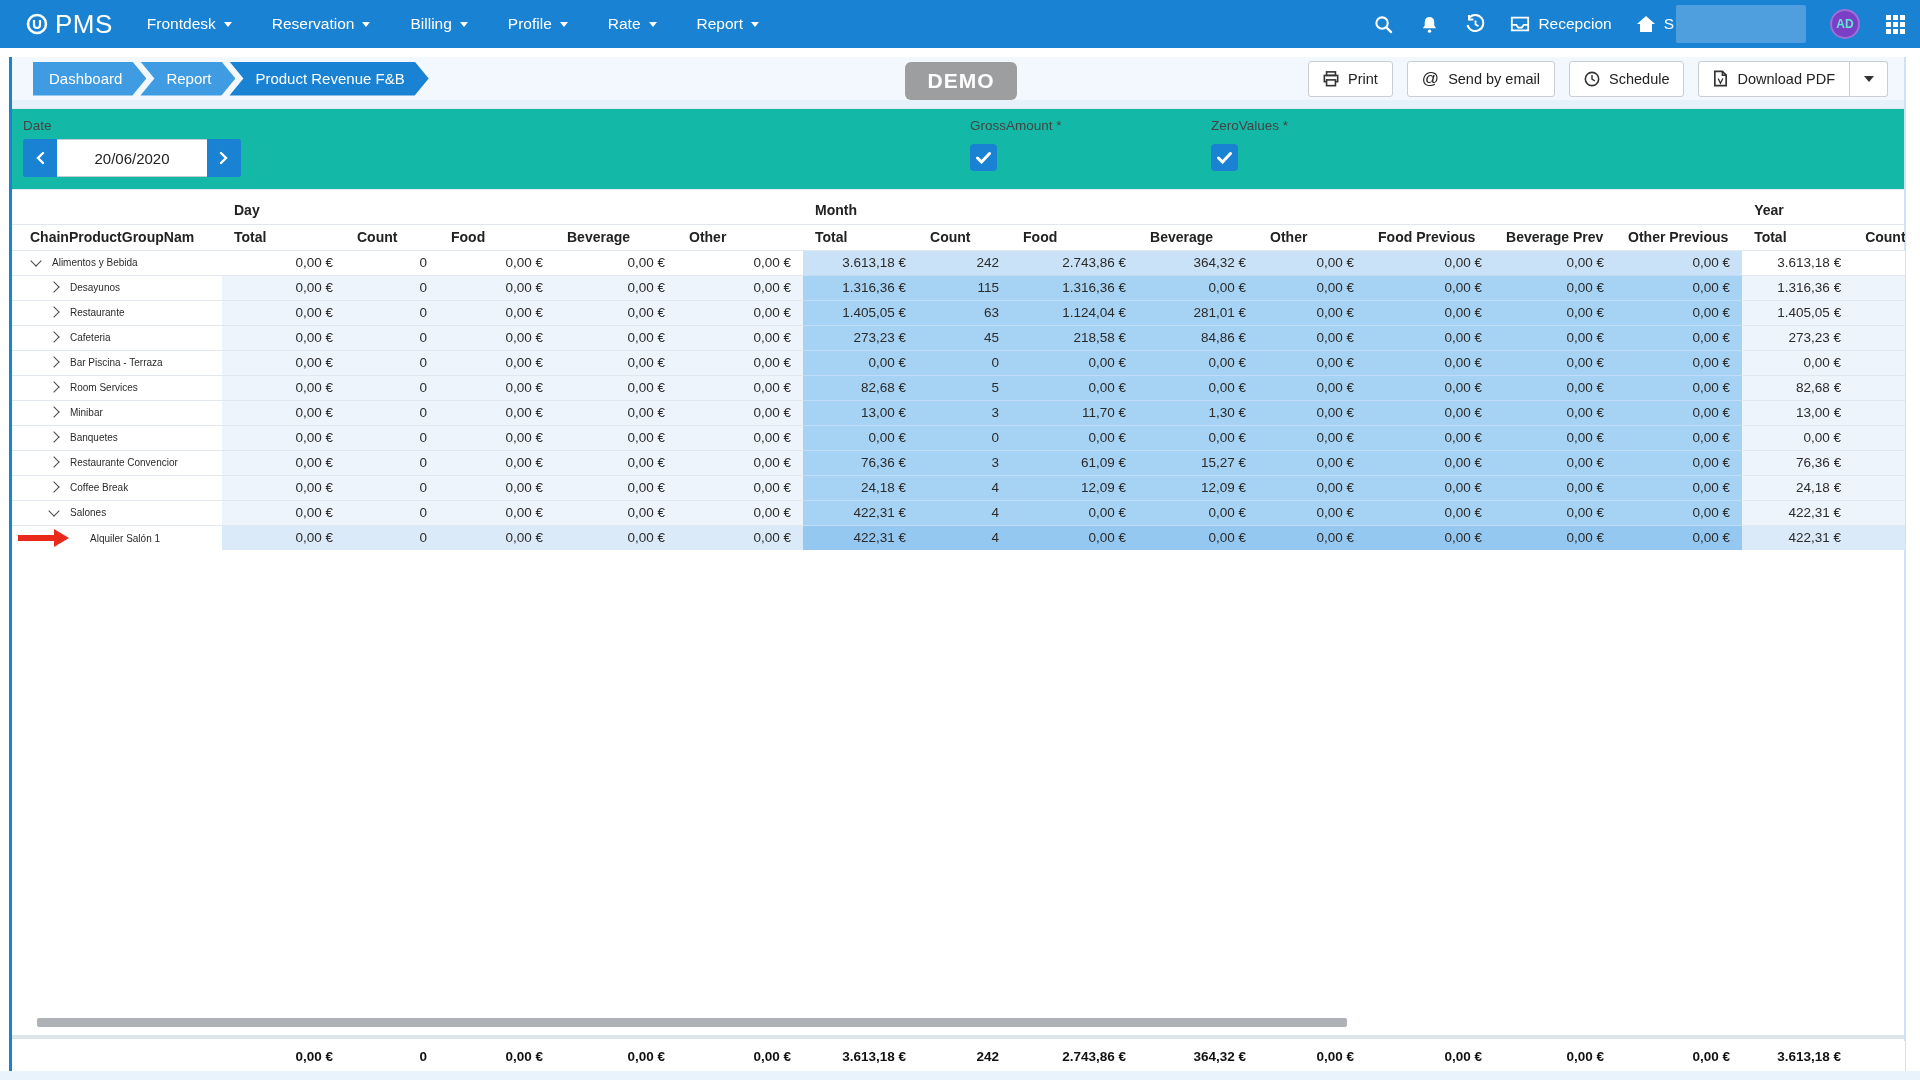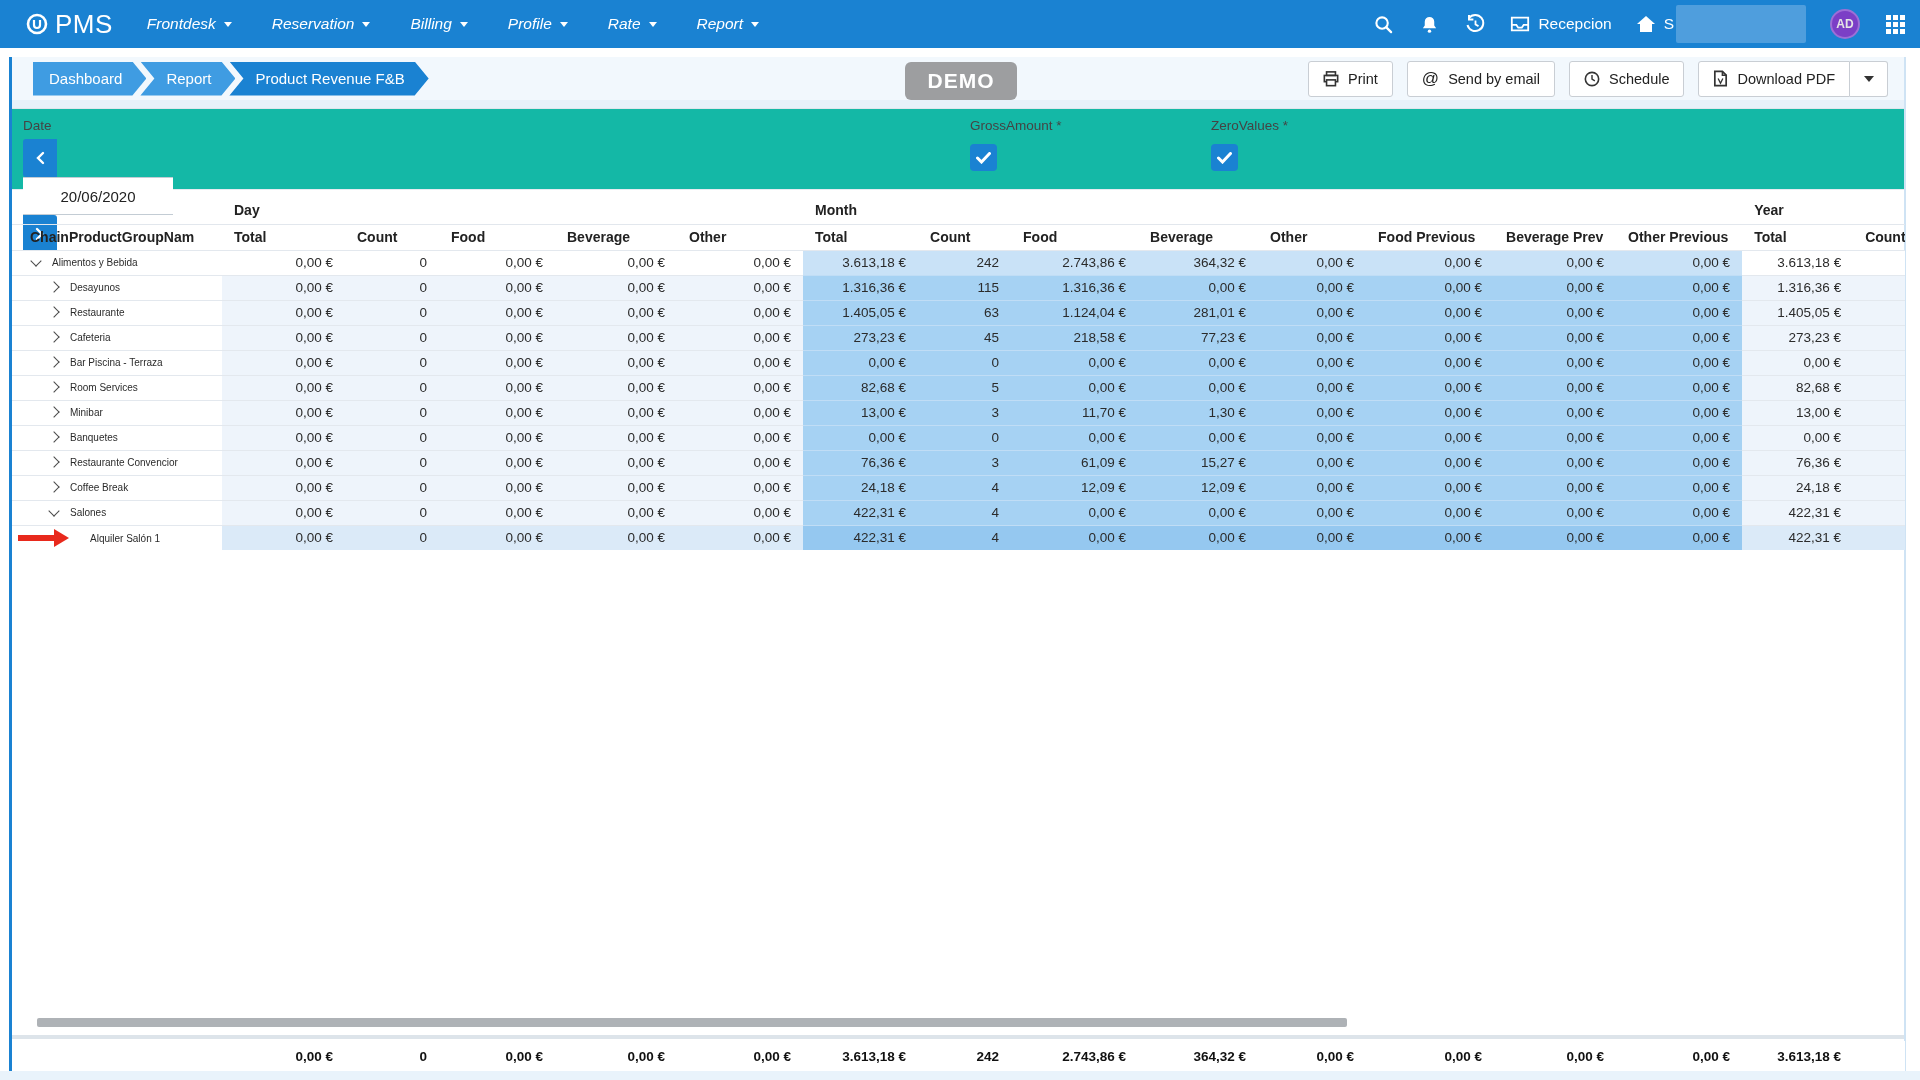--- a/index.html
+++ b/index.html
@@ -5,29 +5,29 @@
   * { margin:0; padding:0; box-sizing:border-box; }
   html,body { width:1920px; height:1080px; overflow:hidden; background:#ffffff;
               font-family:"Liberation Sans", sans-serif; }
   .abs { position:absolute;gap:24px; }
 
   
   .topnav { position:absolute; left:0; top:0; width:1920px; height:48px;
             background:#1a82d2; display:flex; align-items:center; padding:0 14px; color:#fff; }
   .logo { display:flex; align-items:center; gap:7px; margin-left:12px; margin-right:34px; cursor:pointer; }
   .logo-text { font-size:26px; font-weight:normal; letter-spacing:0.5px; }
-  .menu { display:flex; align-items:center; gap:40px;font-style:italic; }
+  .menu { display:flex; align-items:center; gap:40px; }
   .navitem { display:flex; align-items:center; gap:8px; font-size:15.5px; cursor:pointer; white-space:nowrap; }
   .caret-down { width:0; height:0; border-left:4.5px solid transparent; border-right:4.5px solid transparent;
                 border-top:5px solid #fff; display:inline-block; }
   .nav-right { margin-left:auto; display:flex; align-items:center; gap:24px; }
   .icon-btn { width:22px; height:22px; display:flex; align-items:center; justify-content:center; cursor:pointer; }
   .redaction { width:130px; height:38px; background:#4f9edd; border-radius:2px; margin-left:-6px; }
   .avatar { width:30px; height:30px; border-radius:50%; background:#7b3fc6; border:2px solid #9d6fd6;
-            color:#e5e5e5; font-size:12px; font-weight:bold; display:flex; align-items:center; justify-content:center; cursor:pointer; }
+            color:#5eead4; font-size:12px; font-weight:bold; display:flex; align-items:center; justify-content:center; cursor:pointer; }
 
   
   .left-border  { left:9px;  top:57px; width:3px; height:1014px; background:#1a82d2; }
   .right-border { left:1904px; top:57px; width:2px; height:1014px; background:#cfe3f4; }
   .bottom-strip { left:0; top:1071px; width:1920px; height:9px; background:#e9f3fb; }
 
   
   .crumbbar { left:12px; top:57px; width:1892px; height:43px; background:#f2f8fd;
               display:flex; align-items:center; padding-left:21px; }
   .crumbs { display:flex; align-items:center; }
@@ -49,21 +49,21 @@
   .caret-dark { width:0; height:0; border-left:5px solid transparent; border-right:5px solid transparent;
                 border-top:6px solid #333; }
 
   .divider-band { left:12px; top:100px; width:1892px; height:8px; background:#e7f1fa; }
 
   
   .filterband { left:12px; top:108px; width:1892px; height:82px; background:#14b8a6;
                 border-top:1px solid #dfe6ec; border-bottom:1px solid #e6ebf1; }
   .field-label { font-size:13.5px; color:#444; }
   .dategroup { position:absolute; left:11px; top:9px; }
-  .datectrl { display:flex; margin-top:6px;flex-direction:column; }
+  .datectrl { display:flex; margin-top:6px; }
   .dbtn { width:34px; height:38px; background:#1a82d2; border:none; display:flex; align-items:center;
           justify-content:center; cursor:pointer; }
   .dbtn.prev { border-radius:3px 0 0 3px; }
   .dbtn.next { border-radius:0 3px 3px 0; }
   .dateinput { width:150px; height:38px; border:1px solid #c3ccd4; border-left:none; border-right:none;
                text-align:center; font-size:15px; color:#222; font-family:"Liberation Sans",sans-serif; }
   .checkgroup { position:absolute; top:9px; }
   .checkbox { width:27px; height:27px; background:#1a82d2; border-radius:4px; margin-top:11px;
               display:flex; align-items:center; justify-content:center; cursor:pointer; }
 
@@ -387,21 +387,21 @@
         <tr class="mid">
           <td class="name lvl1"><span class="chev right"></span><span class="rowlabel">Cafeteria</span></td>
           <td class="num day">0,00 €</td>
           <td class="num day">0</td>
           <td class="num day">0,00 €</td>
           <td class="num day">0,00 €</td>
           <td class="num day">0,00 €</td>
           <td class="num month">273,23 €</td>
           <td class="num month">45</td>
           <td class="num month">218,58 €</td>
-          <td class="num month">77,23 €</td>
+          <td class="num month">84,86 €</td>
           <td class="num month">0,00 €</td>
           <td class="num month">0,00 €</td>
           <td class="num month">0,00 €</td>
           <td class="num month">0,00 €</td>
           <td class="num year">273,23 €</td>
           <td class="num year"></td>
         </tr>
         <tr class="mid">
           <td class="name lvl1"><span class="chev right"></span><span class="rowlabel">Bar Piscina - Terraza</span></td>
           <td class="num day">0,00 €</td>

